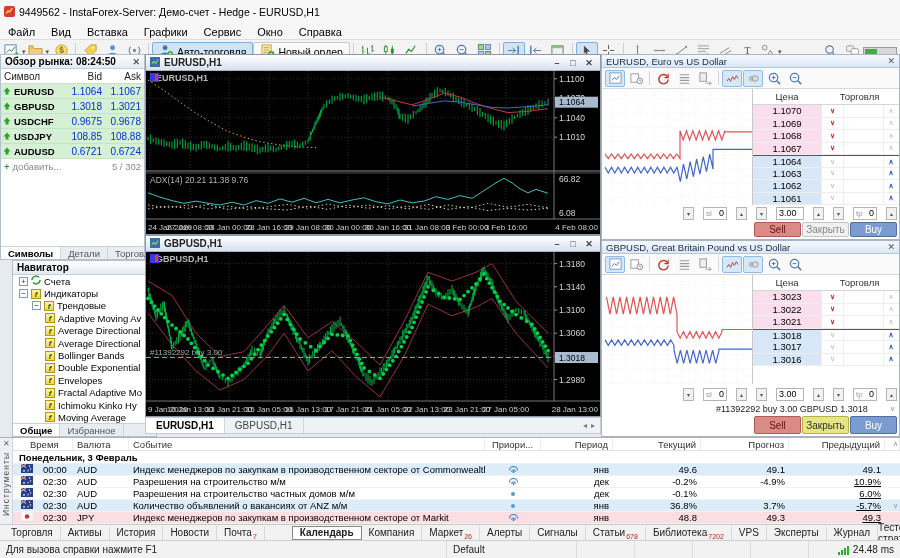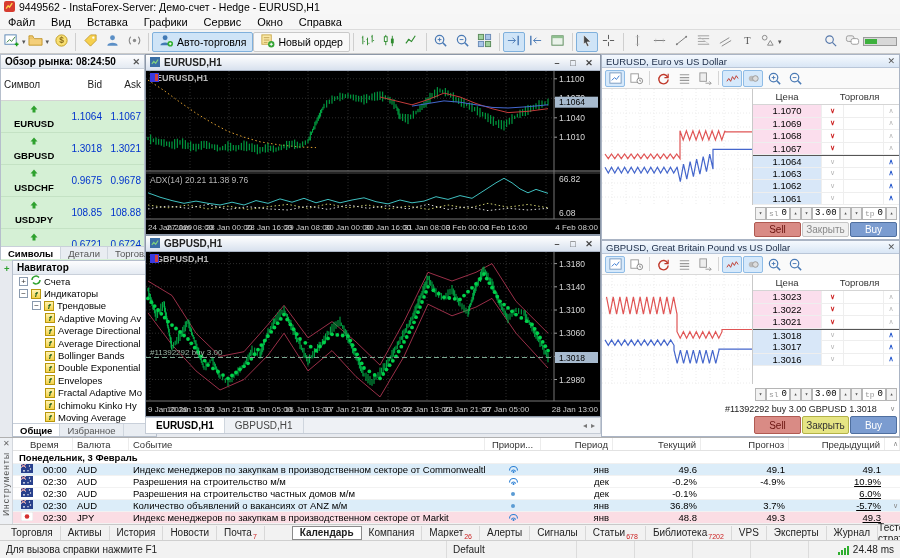--- a/index.html
+++ b/index.html
@@ -1,42 +1,42 @@
 <!DOCTYPE html>
 <html><head>
 <meta charset="utf-8">
 <style>
   html,body{margin:0;padding:0;background:#9aa0a8;}
   *{box-sizing:border-box;}
   .app{position:relative;width:900px;height:558px;background:#e7eaef;font-family:"Liberation Sans",sans-serif;font-size:11px;color:#000;overflow:hidden;}
   
-  .titlebar{height:14px;background:#f7f7f7;display:flex;align-items:center;gap:4px;padding:2px 4px;font-size:10.5px;}
+  .titlebar{height:14px;background:#f7f7f7;display:flex;align-items:center;gap:4px;padding:12px 4px;font-size:10.5px;}
   
   .menubar{height:16px;background:#f6f6f6;border-bottom:1px solid #dcdcdc;display:flex;align-items:center;font-size:11px;}
   .menu-item{padding:0 8px;height:100%;display:flex;align-items:center;cursor:default;}
   
   .toolbar{height:24px;background:#f3f3f3;border-bottom:1px solid #c9c9c9;display:flex;align-items:center;padding:0 3px;}
   .tb-sep{width:1px;height:18px;background:#cfcfcf;margin:0 3px;flex:none;}
   .tb-btn{height:20px;min-width:22px;display:flex;align-items:center;justify-content:center;border:1px solid transparent;border-radius:2px;gap:3px;flex:none;}
   .tb-btn.labeled{padding:0 6px;font-size:10.5px;border:1px solid #c9c9c9;background:#f9f9f9;}
   .tb-btn.active{background:#cfe4f7;border-color:#7fb0dc;}
   .dd{font-size:7px;color:#555;}
   .tb-spacer{flex:1;}
   .connbar{width:34px;height:9px;border:1px solid #9a9a9a;background:#d8d8d8;position:relative;}
   .connbar i{position:absolute;left:1px;top:1px;bottom:1px;width:38%;background:#3db13d;}
   
   .side-panel{position:absolute;background:#fff;border:1px solid #b6bfcc;}
   .side-header{height:14px;background:linear-gradient(#fdfdfe,#e4eaf2);border-bottom:1px solid #c9d0da;display:flex;align-items:center;padding:0 4px;font-weight:bold;font-size:10px;justify-content:flex-end;}
   .side-close{margin-left:auto;color:#555;font-size:9px;cursor:default;}
-  .mw-cols,.mw-row{display:grid;grid-template-columns:64px 40px 39px;height:32px;align-items:center;font-size:10px;}
+  .mw-cols,.mw-row{display:grid;grid-template-columns:64px 40px 39px;height:15px;align-items:center;font-size:10px;}
   .mw-cols{border-bottom:1px solid #d5d5d5;color:#222;}
   .mw-cols span{padding:0 3px;}
   .mw-cols .num,.mw-row .num{text-align:right;}
   .mw-row{background:#d5f0d5;border-bottom:1px solid #c4e2c4;}
-  .mw-row .sym{display:flex;align-items:center;gap:3px;padding-left:2px;font-weight:bold;font-size:9.5px;flex-direction:column;}
+  .mw-row .sym{display:flex;align-items:center;gap:3px;padding-left:2px;font-weight:bold;font-size:9.5px;}
   .mw-row .num{color:#0033cc;padding-right:3px;}
   .mw-add{display:flex;height:14px;align-items:center;font-size:9.5px;color:#888;padding:0 3px;}
   .mw-add .plus{color:#2ea12e;font-weight:bold;margin-right:3px;}
   .mw-add .cnt{margin-left:auto;}
   .mini-tabs{position:absolute;left:0;right:0;bottom:0;display:flex;background:#e9edf2;border-top:1px solid #c9d0da;font-size:9.5px;height:13px;}
   .mini-tab{padding:0 7px;border-right:1px solid #cfd6de;color:#555;display:flex;align-items:center;}
   .mini-tab.active{background:#fff;color:#000;font-weight:bold;}
   .tree{position:absolute;left:0;right:0;top:14px;bottom:13px;overflow:hidden;font-size:9.5px;}
   .tree-row{height:12.4px;display:flex;align-items:center;gap:3px;white-space:nowrap;overflow:hidden;}
   .exp{width:9px;height:9px;border:1px solid #8a9aae;background:#fff;font-size:8px;line-height:7px;text-align:center;color:#333;flex:none;}
@@ -70,25 +70,25 @@
   .dom-thead .c2{grid-column:2 / 5;text-align:center;}
   .dom-row{display:grid;grid-template-columns:68px 22px 40px 15px;height:12.5px;align-items:center;border-bottom:1px solid #eee;}
   .dom-row .price{text-align:center;height:100%;display:flex;align-items:center;justify-content:center;}
   .dom-row.ask .price{background:#fbdeed;}
   .dom-row.bid .price{background:#d8e7f8;}
   .dom-row.first-bid{border-top:1.5px solid #555;}
   .dom-arrow{text-align:center;font-size:7px;color:#b5b5b5;border-left:1px solid #eee;height:100%;display:flex;align-items:center;justify-content:center;}
   .dom-arrow.hot-red{color:#cc2222;font-weight:bold;}
   .dom-arrow.hot-blue{color:#2255cc;font-weight:bold;}
   .dom-bottom{margin-top:auto;display:flex;flex-direction:column;align-items:flex-end;flex:none;}
-  .spin-row{display:flex;gap:0;padding:1px 2px;height:16px;align-items:center;font-family:Liberation Mono, monospace;}
+  .spin-row{display:flex;gap:9px;padding:1px 2px;height:16px;align-items:center;}
   .spin-btn{width:11px;height:13px;border:1px solid #b5b5b5;background:#f2f2f2;font-size:6px;color:#555;display:flex;align-items:center;justify-content:center;}
   .spin-field{height:13px;border:1px solid #b5b5b5;background:#fff;font-size:9px;display:flex;align-items:center;justify-content:space-between;padding:0 2px;}
   .spin-field .lbl{color:#999;font-size:8px;}
-  .pos-row{height:13px;display:flex;align-items:center;font-size:9px;color:#222;padding:0 4px;gap:9px;}
+  .pos-row{height:13px;display:flex;align-items:center;font-size:9px;color:#222;padding:0 4px;gap:18px;}
   .pos-row .chev{color:#888;font-size:7px;margin-left:4px;}
   .dom-buttons{display:flex;gap:1px;padding:1px 2px 2px;}
   .dom-buttons .btn{width:47px;display:flex;align-items:center;justify-content:center;font-size:10px;border-radius:2px;}
   .btn.sell{background:#d98b85;border:1px solid #b05a52;color:#6b1410;}
   .btn.closep{background:#f0f0f0;border:1px solid #c5c5c5;color:#888;}
   .btn.closep.yellow{background:#e6e584;border:1px solid #b3b249;color:#333;}
   .btn.buy{background:#7b9cd0;border:1px solid #4f6f9f;color:#fff;}
   
   .toolbox{position:absolute;left:0;top:437px;width:900px;height:87px;background:#fff;border-top:1px solid #b0b0b0;display:flex;}
   .tb-strip{width:13px;background:#edf0f4;border-right:1px solid #d3d7dd;position:relative;flex:none;}

